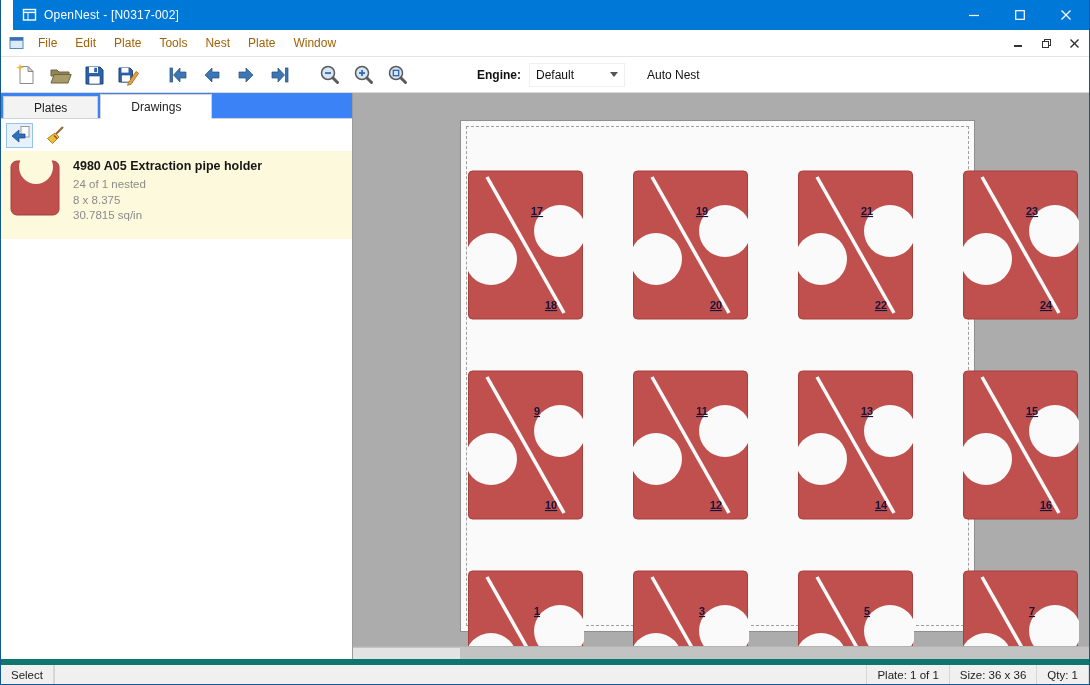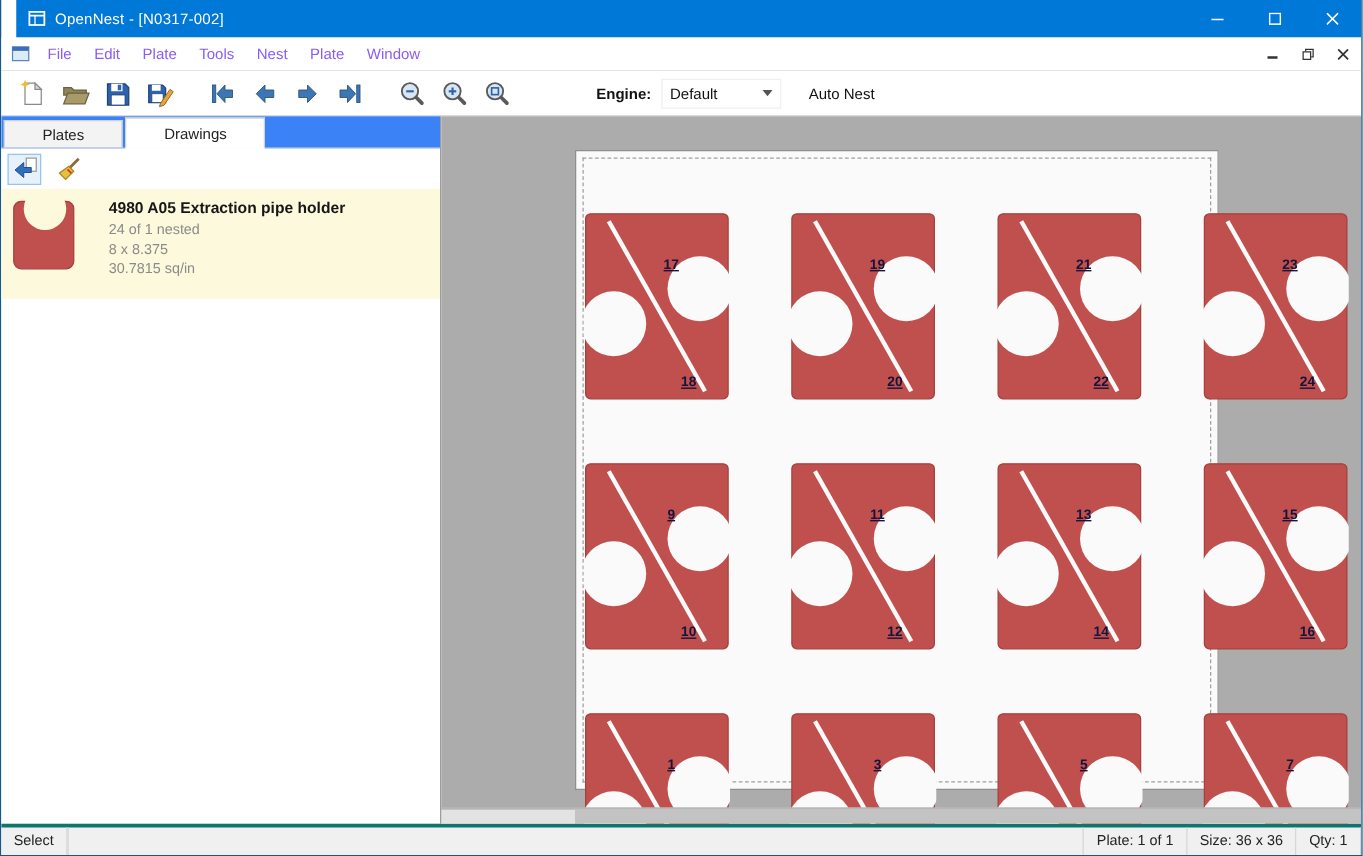--- a/index.html
+++ b/index.html
@@ -11,21 +11,21 @@
     display:flex; flex-direction:column;
   }
   
   .titlebar{ height:30px; background:#0078d7; display:flex; align-items:center; flex:0 0 30px;margin-left:12px; }
   .tb-appicon{ width:16px; height:16px; margin:0 6px 0 9px; }
   .tb-title{ color:#fff; font-size:12px; letter-spacing:.2px; }
   .tb-spacer{ flex:1; }
   .cap-btn{ width:46px; height:30px; display:flex; align-items:center; justify-content:center; }
   
   .menubar{ height:27px; flex:0 0 27px; background:#ffffff; border-bottom:1px solid #e4e4e4;
-    display:flex; align-items:center; font-size:12px; color:#8b5cf6; }
+    display:flex; align-items:center; font-size:12px; color:#a16207; }
   .mdi-icon{ margin:0 4px 0 8px; }
   .menu-item{ padding:5px 9px; cursor:default; }
   .mdi-btn{ width:26px; height:22px; display:flex; align-items:center; justify-content:center; margin-right:2px; }
   .mdi-min-bar{ width:8px; height:2px; background:#333; margin-top:6px; }
   .mdi-restore{ position:relative; width:9px; height:9px; }
   .mdi-restore .r1{ position:absolute; right:0; top:0; width:7px; height:7px; border:1px solid #333; }
   .mdi-restore .r2{ position:absolute; left:0; bottom:0; width:7px; height:7px; border:1px solid #333; background:#fff; }
   
   .toolbar{ height:36px; flex:0 0 36px; background:#fff; border-bottom:1px solid #d9d9d9;
     display:flex; align-items:center; padding-left:8px; font-size:12px; }
@@ -42,35 +42,35 @@
   .sidebar{ width:352px; flex:0 0 352px; background:#fff; border-right:1px solid #9c9c9c;
     display:flex; flex-direction:column; }
   .tabstrip{ height:26px; background:#3b82f6; border-bottom:1px solid #d2d2d2;
     display:flex; align-items:flex-end; padding-left:2px; font-size:12px; }
   .tab{ height:22px; padding:0 30px; display:flex; align-items:center; background:#f3f3f3;
     border:1px solid #d2d2d2; border-bottom:none; margin-right:2px; color:#222; }
   .tab.active{ background:#fff; height:25px; margin-bottom:-1px; border-bottom:1px solid #fff; z-index:2; }
   .paneltoolbar{ height:32px; display:flex; align-items:center; gap:8px; padding:3px 5px; background:#fff; }
   .pbtn{ width:27px; height:25px; display:flex; align-items:center; justify-content:center; border:1px solid transparent; }
   .pbtn.sel{ background:#e7f1fb; border:1px solid #99c4ea; }
-  .drawing-item{ background:#fcf9dc; padding:7px 9px 7px 7px; display:flex; gap:25px; min-height:88px; }
+  .drawing-item{ background:#fcf9dc; padding:7px 9px 7px 7px; display:flex; gap:11px; min-height:88px; }
   .di-title{ font-size:12.5px; font-weight:bold; color:#161616; margin:1px 0 4px; }
   .di-line{ font-size:11.5px; color:#8b8b8b; line-height:15.5px; }
   
   .canvas{ flex:1; background:#acacac; position:relative; overflow:hidden; }
   .plate{ position:absolute; left:107px; top:27px; width:515px; height:512px;
     background:#fafafa; border:1px solid #8f8f8f; }
   .plate-margin{ position:absolute; left:5px; top:5px; right:5px; bottom:5px; border:1px dashed #9f9f9f; }
   .nest-grid{ position:absolute; left:6px; top:48px; display:grid;
     grid-template-columns:repeat(4,117px); grid-auto-rows:152px; column-gap:1px; row-gap:5px;gap:48px; }
   .pair text{ font-family:"Liberation Sans",sans-serif; font-size:11px; font-weight:bold; text-decoration:underline; }
   .hscroll{ position:absolute; left:0; right:0; bottom:0; height:13px; background:#c3c3c3; border-top:1px solid #b2b2b2; }
   .hthumb{ position:absolute; left:0; top:1px; width:107px; height:11px; background:#e3e3e3; }
   
-  .statusbar{ height:25px; flex:0 0 25px; background:#f0f0f0; border-top:3px solid #0f766e;
+  .statusbar{ height:25px; flex:0 0 25px; background:#f0f0f0; border-top:6px solid #0f766e;
     display:flex; align-items:center; font-size:11.5px; color:#222; }
   .sb-cell{ padding:0 10px; height:100%; display:flex; align-items:center; white-space:nowrap; }
   .sb-sep{ width:1px; height:100%; background:#d6d6d6; }
   .sb-location{ color:#8d8d8d; }
   .sb-spacer{ flex:1; }
 </style>
 </head>
 <body>
 
 <div id="window">

